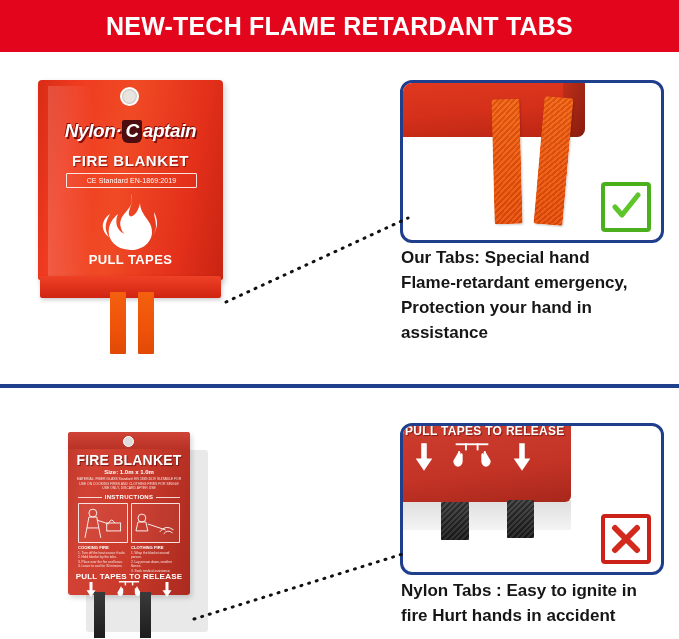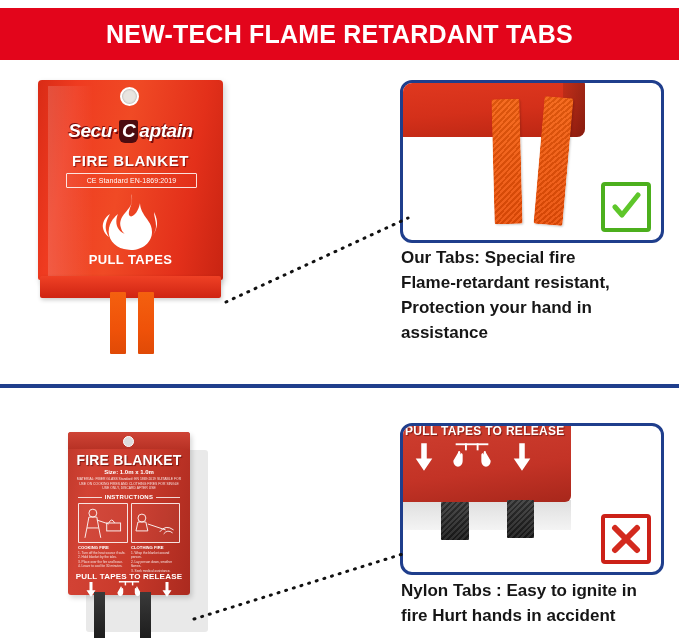--- a/index.html
+++ b/index.html
@@ -7,21 +7,21 @@
     width:679px;height:639px;
     background:#ffffff;
     font-family:"Liberation Sans", sans-serif;
     overflow:hidden;
     position:relative;
   }
   .page{position:relative;width:679px;height:639px;}
 
   
   .banner{
-    position:absolute;left:0;top:8px;width:679px;height:52px;
+    position:absolute;left:0;top:0;width:679px;height:52px;
     background:#e3051b;
     display:flex;align-items:center;justify-content:center;
   }
   .banner-title{
     color:#ffffff;
     font-size:25px;
     font-weight:bold;
     letter-spacing:0.2px;
     font-family:"Liberation Sans", sans-serif;
     white-space:nowrap;
@@ -280,21 +280,21 @@
     <div class="banner-title">NEW-TECH FLAME RETARDANT TABS</div>
   </div>
 
   <div class="pouch-top">
     <div class="pouch-body">
       <div class="pouch-gloss"></div>
       <div class="grommet"></div>
 
       <div class="brand-wrap">
         <span class="brand">
-          <span>Secu</span><span>·</span><span class="shield">C</span><span>aptain</span>
+          <span>Nylon</span><span>·</span><span class="shield">C</span><span>aptain</span>
         </span>
       </div>
 
       <div class="prod-name">FIRE BLANKET</div>
 
       <div class="ce-box">
         <span class="ce-text">CE Standard EN-1869:2019</span>
       </div>
 
       <svg class="flame" viewBox="0 0 70 62">
@@ -340,22 +340,22 @@
         <path d="M4 15 L11 23 L27 3" stroke="#5ec62a" stroke-width="5" fill="none" stroke-linecap="round" stroke-linejoin="round"></path>
       </svg>
     </div>
   </div>
 
   <svg class="dots dots-top" viewBox="0 0 190 95">
     <line x1="4" y1="90" x2="186" y2="6" stroke="#111111" stroke-width="3" stroke-linecap="round" stroke-dasharray="1 7"></line>
   </svg>
 
   <div class="caption cap-top">
-    <div>Our Tabs: Special fire</div>
-    <div>Flame-retardant resistant,</div>
+    <div>Our Tabs: Special hand</div>
+    <div>Flame-retardant emergency,</div>
     <div>Protection your hand in</div>
     <div>assistance</div>
   </div>
 
   <div class="divider"></div>
 
   <div class="pouch-bot">
     <div class="shadow-bg"></div>
     <div class="pouch-body2">
       <div class="flap"></div>

